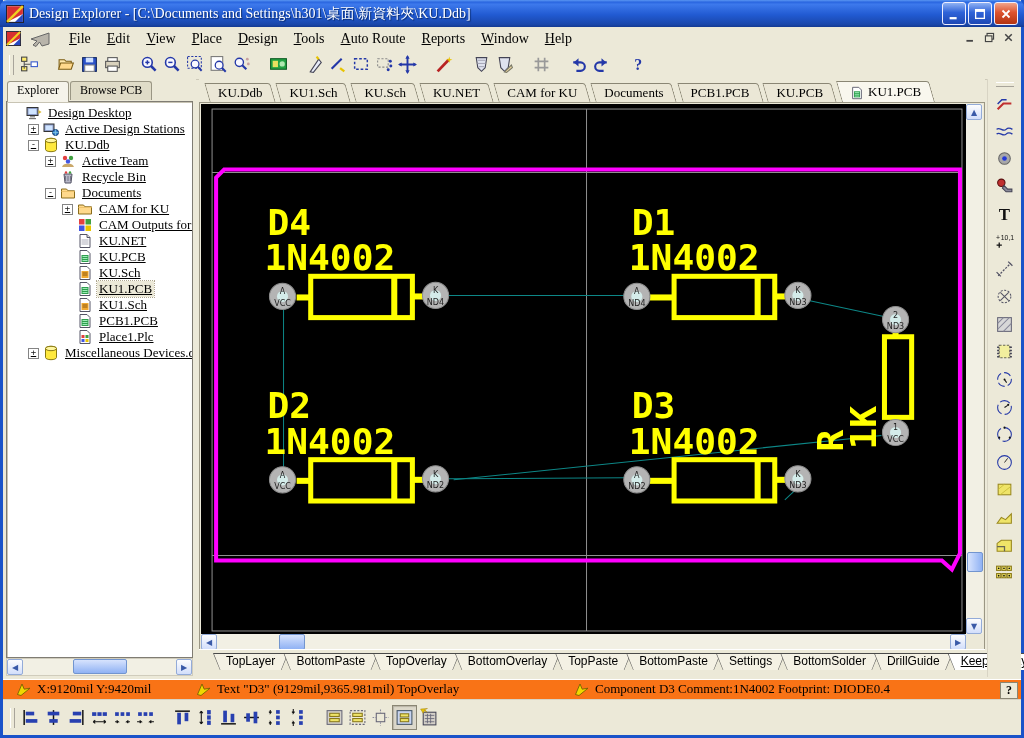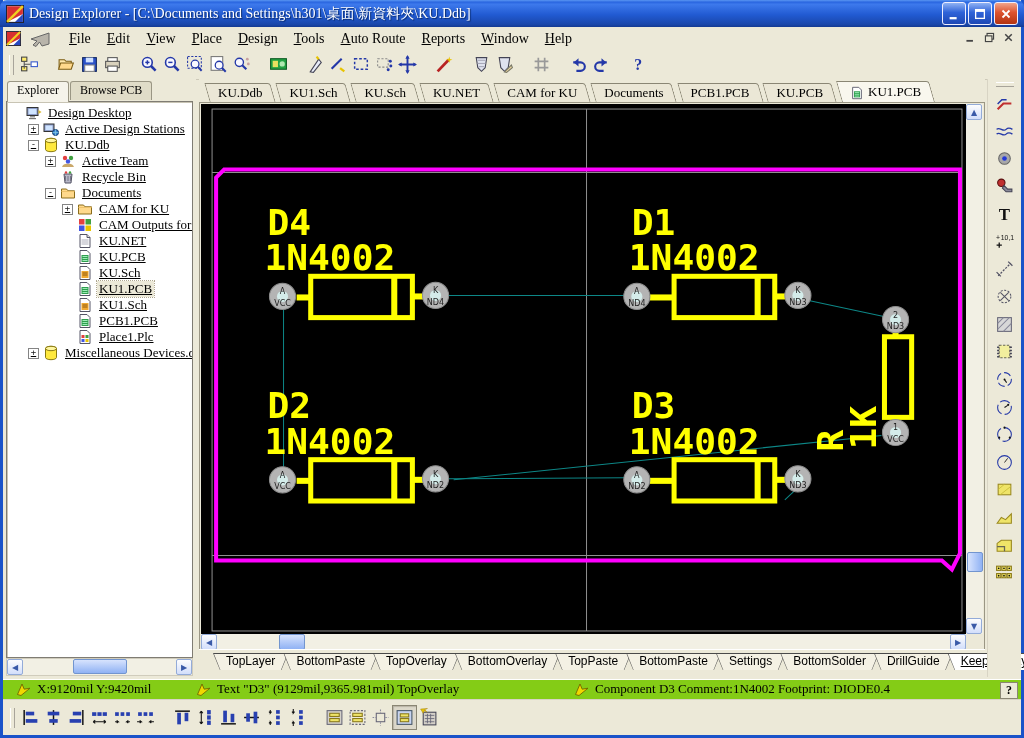--- a/index.html
+++ b/index.html
@@ -83,21 +83,21 @@
   .ltab.active .face{background:#ffffff;}
   .ltab .lbl{position:relative;padding:0 13px;}
   .ltab.active .lbl{text-decoration:underline;}
   
   .right-toolbar{position:absolute;top:79px;right:0px;width:33px;bottom:58px;background:#ece9d8;
     border-left:1px solid #d8d4c4;display:flex;flex-direction:column;align-items:center;padding-top:3px;}
   .hgrip{width:18px;height:3px;border-top:1px solid #fff;border-bottom:1px solid #a8a49a;
     margin-bottom:5px;flex:none;}
   .rbtn{width:23px;height:23px;margin-bottom:4.6px;display:flex;align-items:center;justify-content:center;flex:none;}
   
-  .statusbar{position:absolute;left:0;right:0;bottom:35px;height:20px;background:#84cc16;
+  .statusbar{position:absolute;left:0;right:0;bottom:35px;height:20px;background:#f97316;
     border-top:1px solid #fff;font-size:13px;}
   .spane{position:absolute;top:1px;display:flex;align-items:center;gap:6px;white-space:nowrap;}
   .sicon{width:16px;height:16px;flex:none;}
   .shelp{position:absolute;right:3px;top:2px;width:16px;height:15px;border:1px solid #8a8674;
     text-align:center;font-size:12px;font-weight:bold;background:#ece9d8;line-height:15px;}
   .btoolbar{position:absolute;left:0;right:0;bottom:0;height:35px;background:#ece9d8;
     border-top:1px solid #d8d4c4;display:flex;align-items:center;padding-left:3px;}
 </style>
 </head>
 <body>

